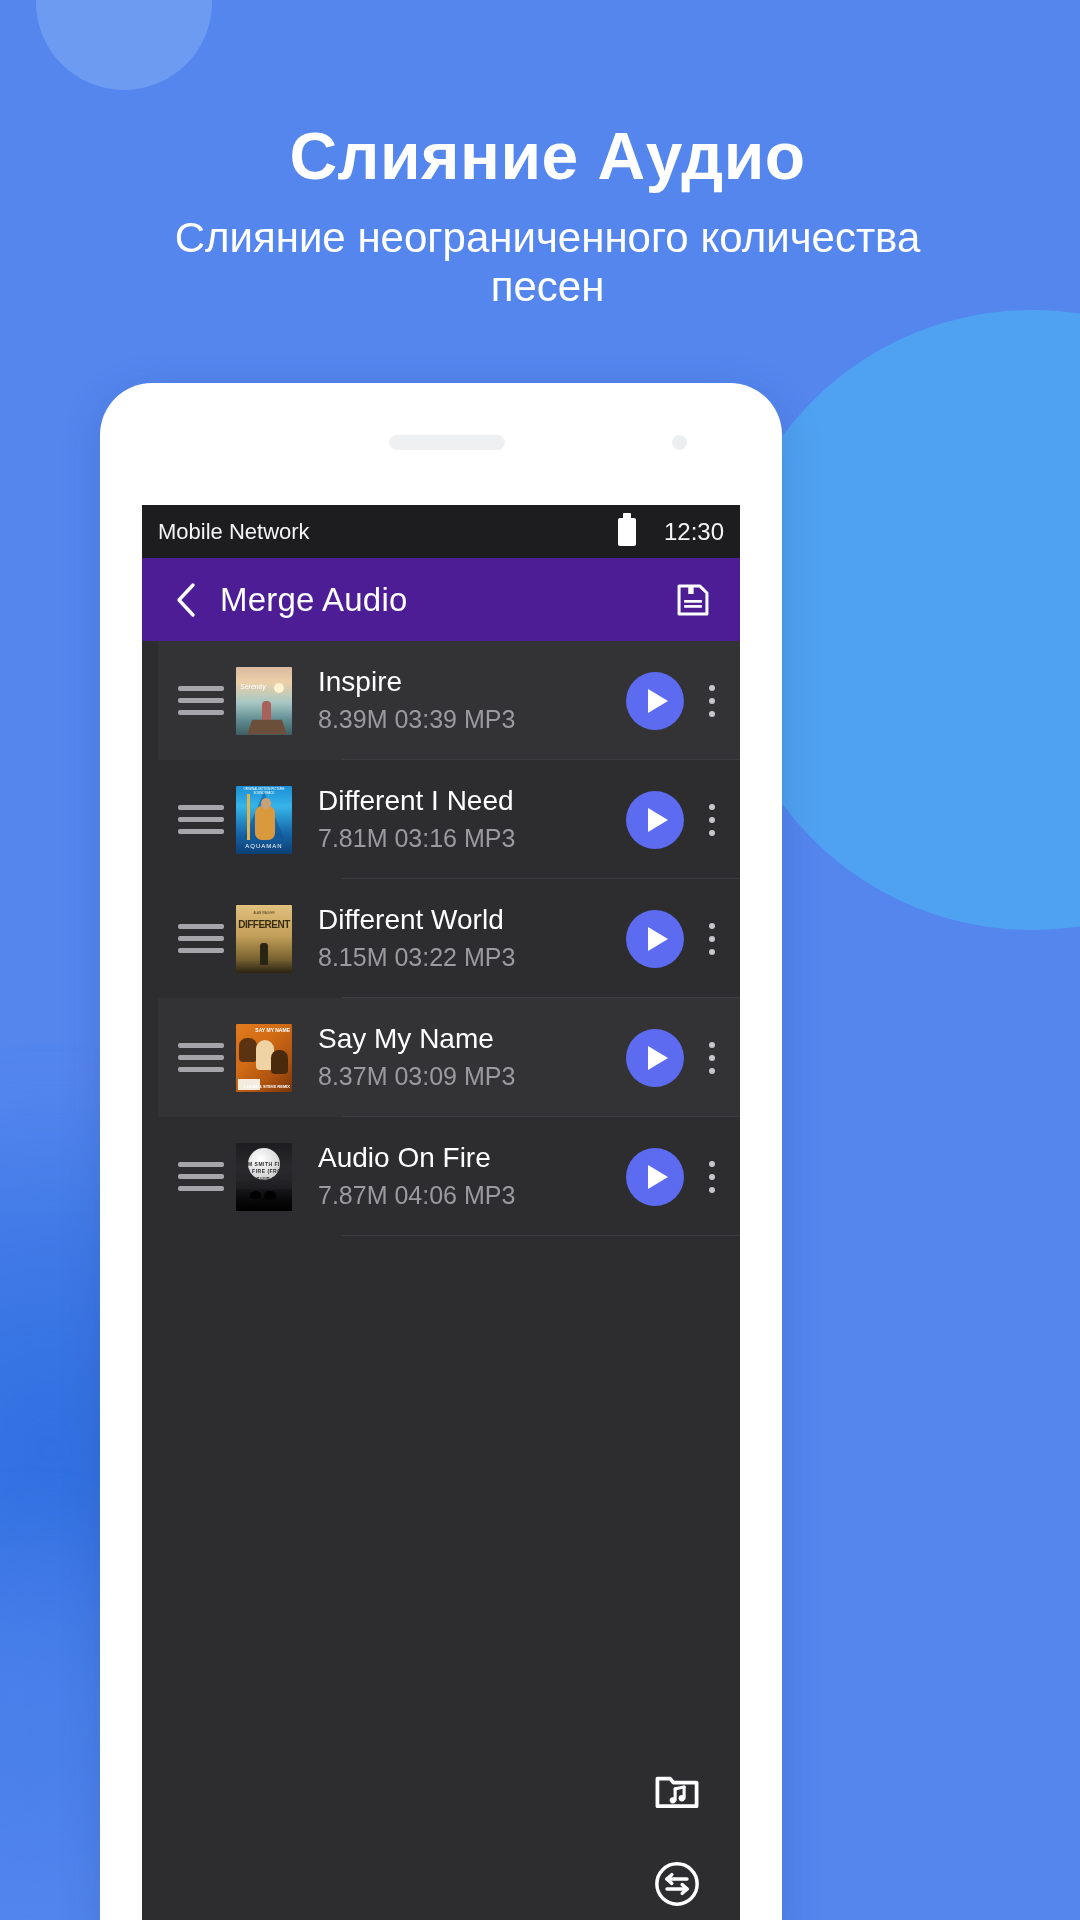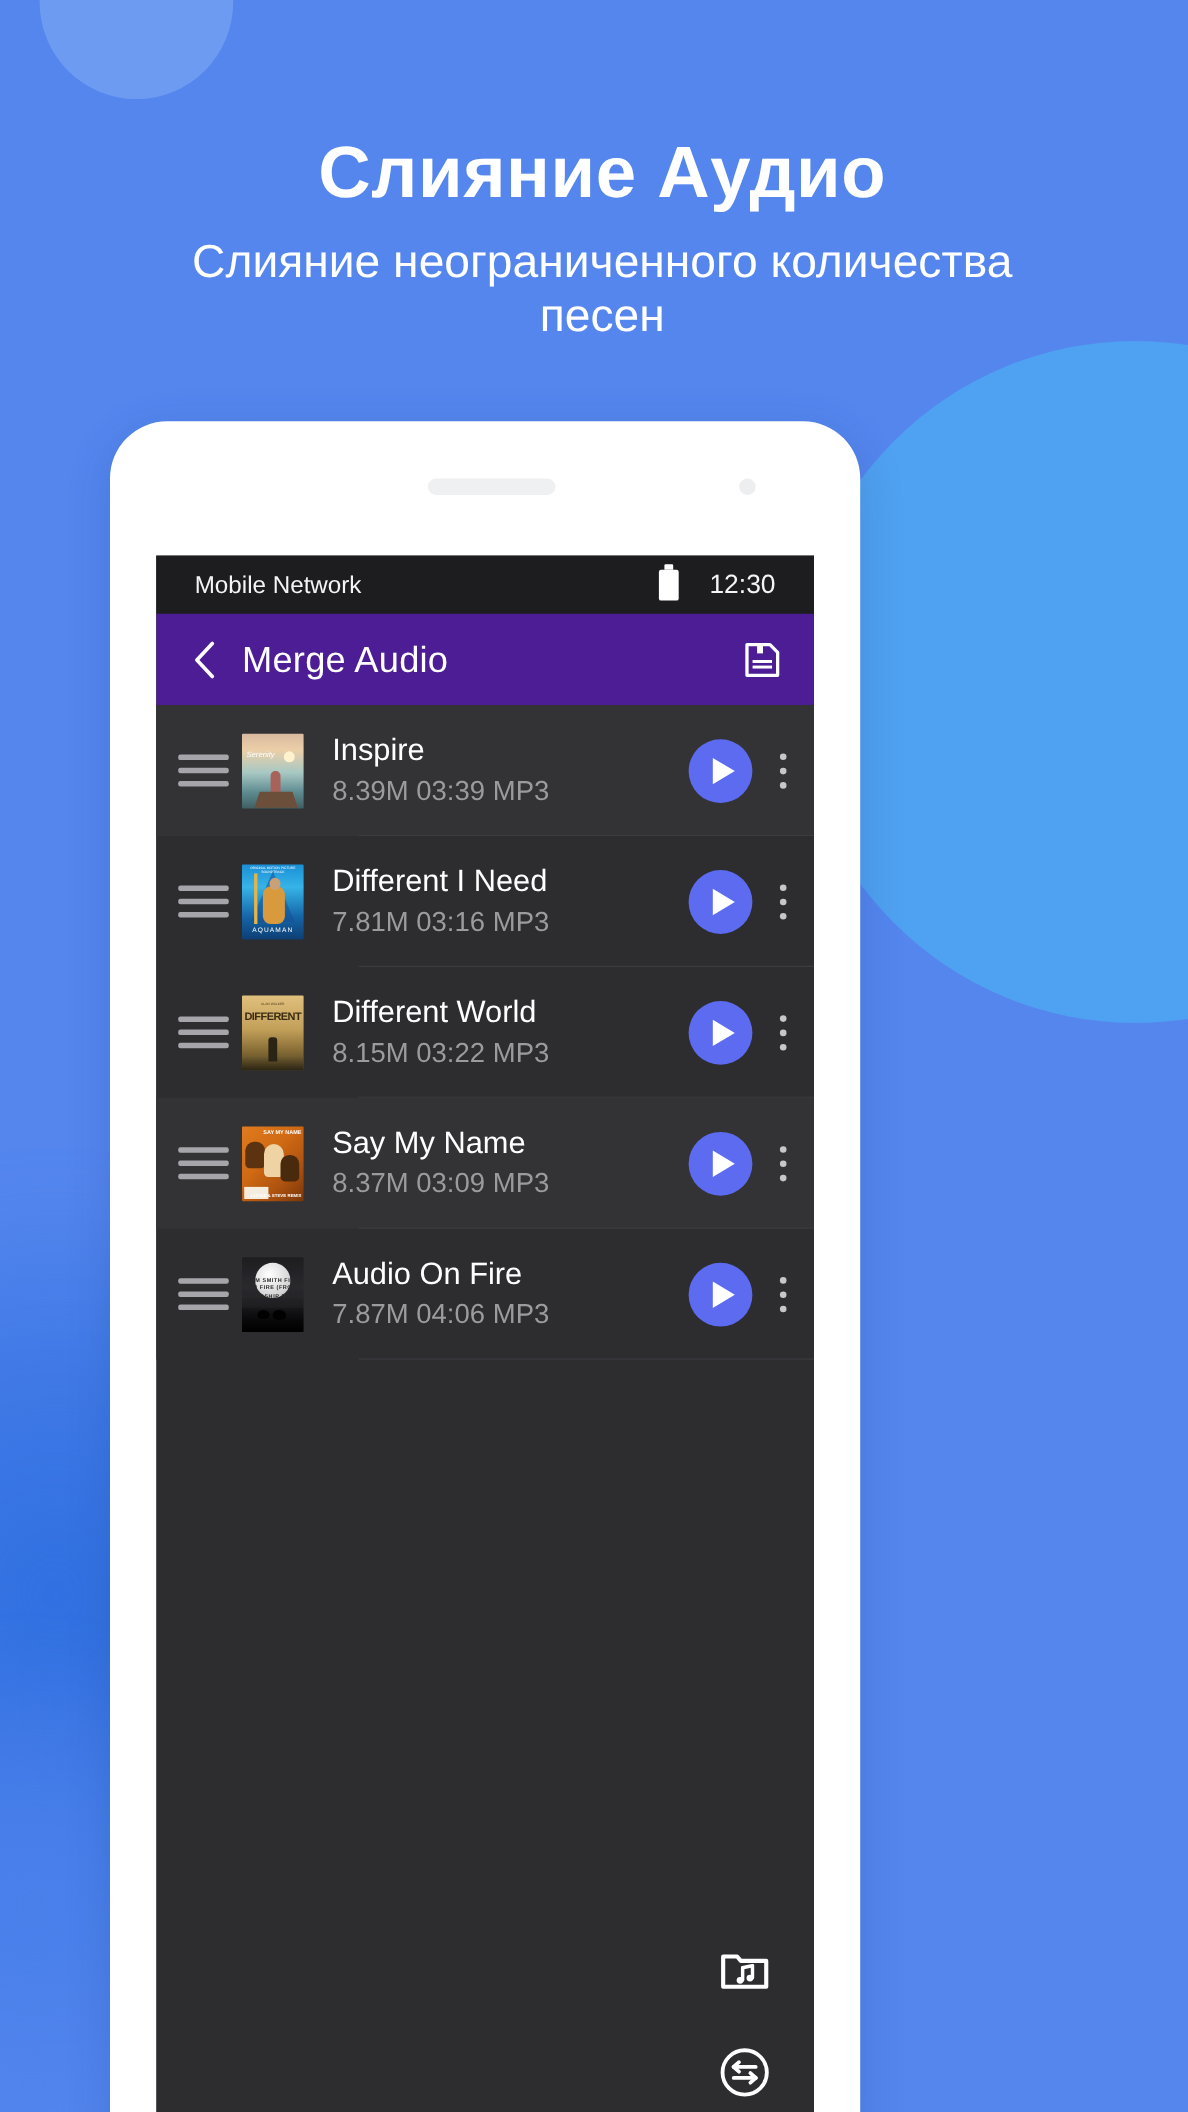--- a/index.html
+++ b/index.html
@@ -75,21 +75,21 @@
   #screen{
     position:absolute; left:42px; top:122px;
     width:598px; height:1438px;
     background:#2d2d30;
     overflow:hidden;
   }
 
   
   #statusbar{
     height:53px; background:#1d1d20; color:#f4f4f5;
-    display:flex; align-items:center; padding:0 35px;
+    display:flex; align-items:center; padding:0 16px;
     font-size:22px;
   }
   #statusbar .right{ margin-left:auto; display:flex; align-items:center; gap:28px;}
   .battery{
     position:relative; width:18px; height:28px;
     border-radius:2px; background:#ffffff;
   }
   .battery::before{
     content:""; position:absolute; left:5px; top:-5px;
     width:8px; height:5px; background:#ffffff; border-radius:1px 1px 0 0;
@@ -104,21 +104,21 @@
   #backBtn{
     width:40px; height:40px; display:flex; align-items:center; justify-content:center;
     cursor:pointer;
   }
   #appTitle{
     color:#ffffff; font-size:33px; margin-left:14px; letter-spacing:0.2px;
   }
   #saveBtn{ margin-left:auto; width:46px; height:46px; display:flex; align-items:center; justify-content:center; cursor:pointer;}
 
   
-  #list{ background:#2d2d30; }
+  #list{ background:#2d2d30;padding-left:16px; }
   .row{
     display:flex; align-items:center;
     height:119px; padding:0 0 0 20px;
     position:relative;
   }
   .row.alt{ background:#333336; }
   .row .sep{
     position:absolute; left:184px; right:0; bottom:0; height:1px;
     background:#3d3d41;
   }

